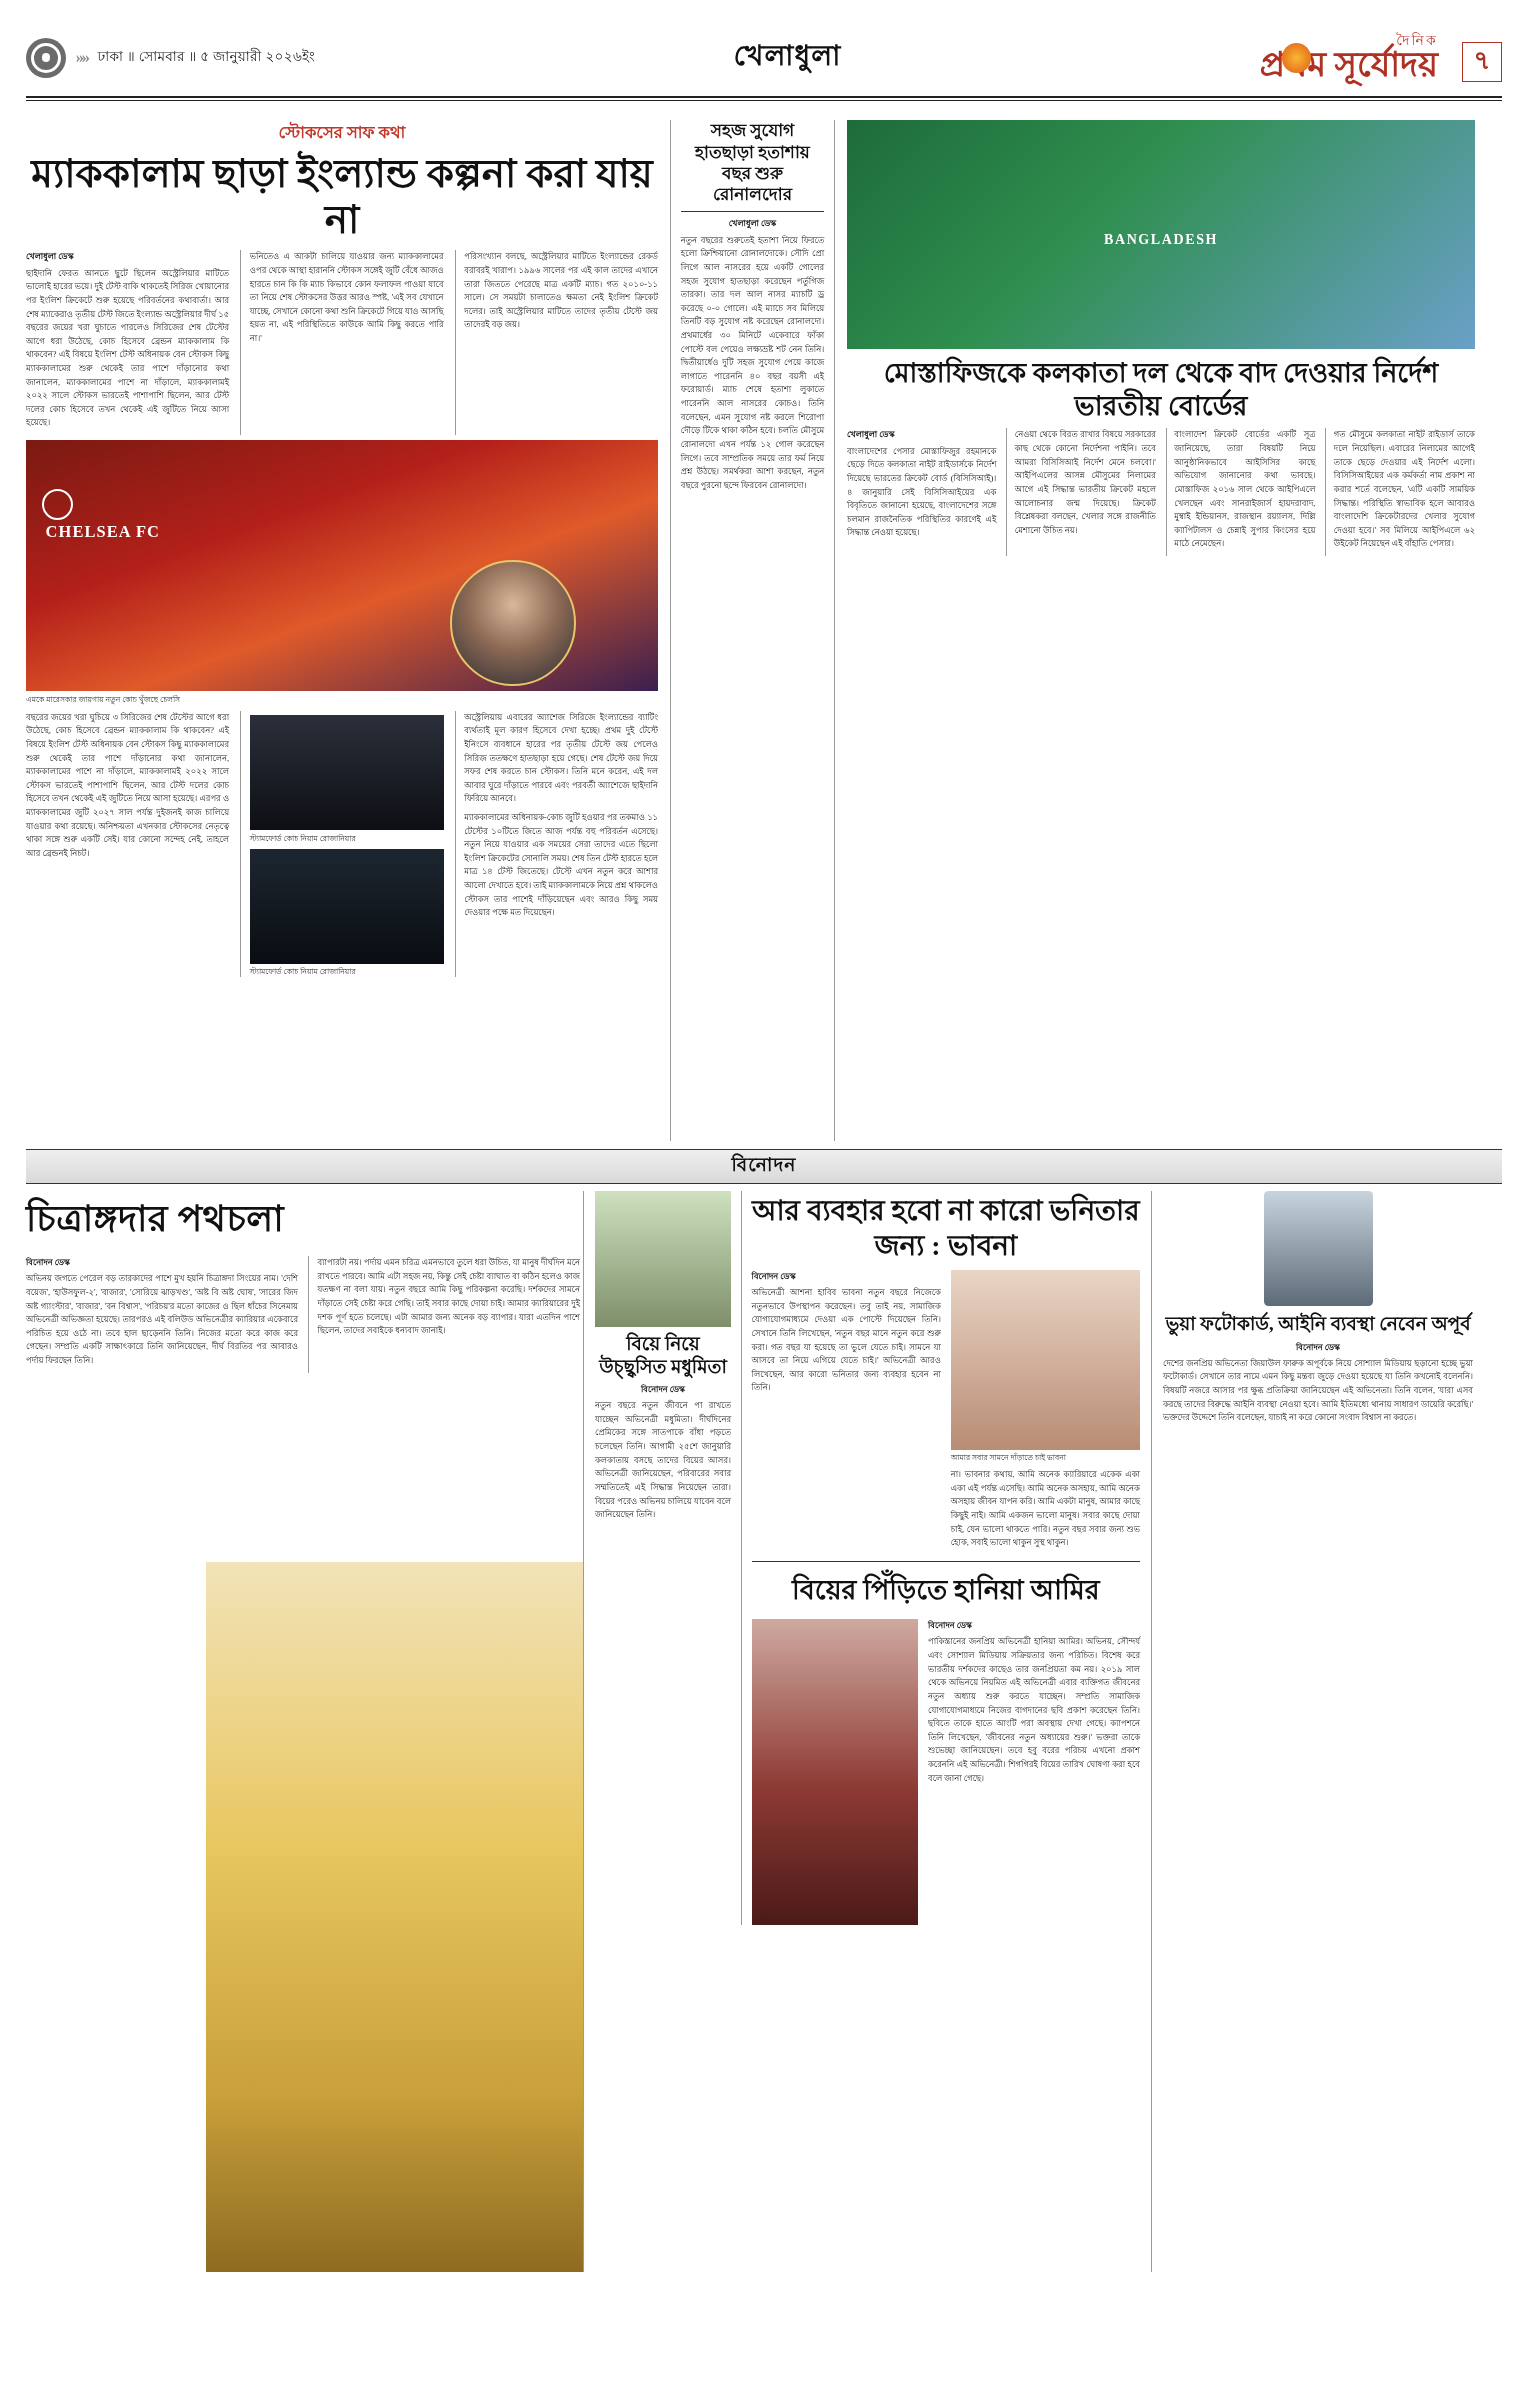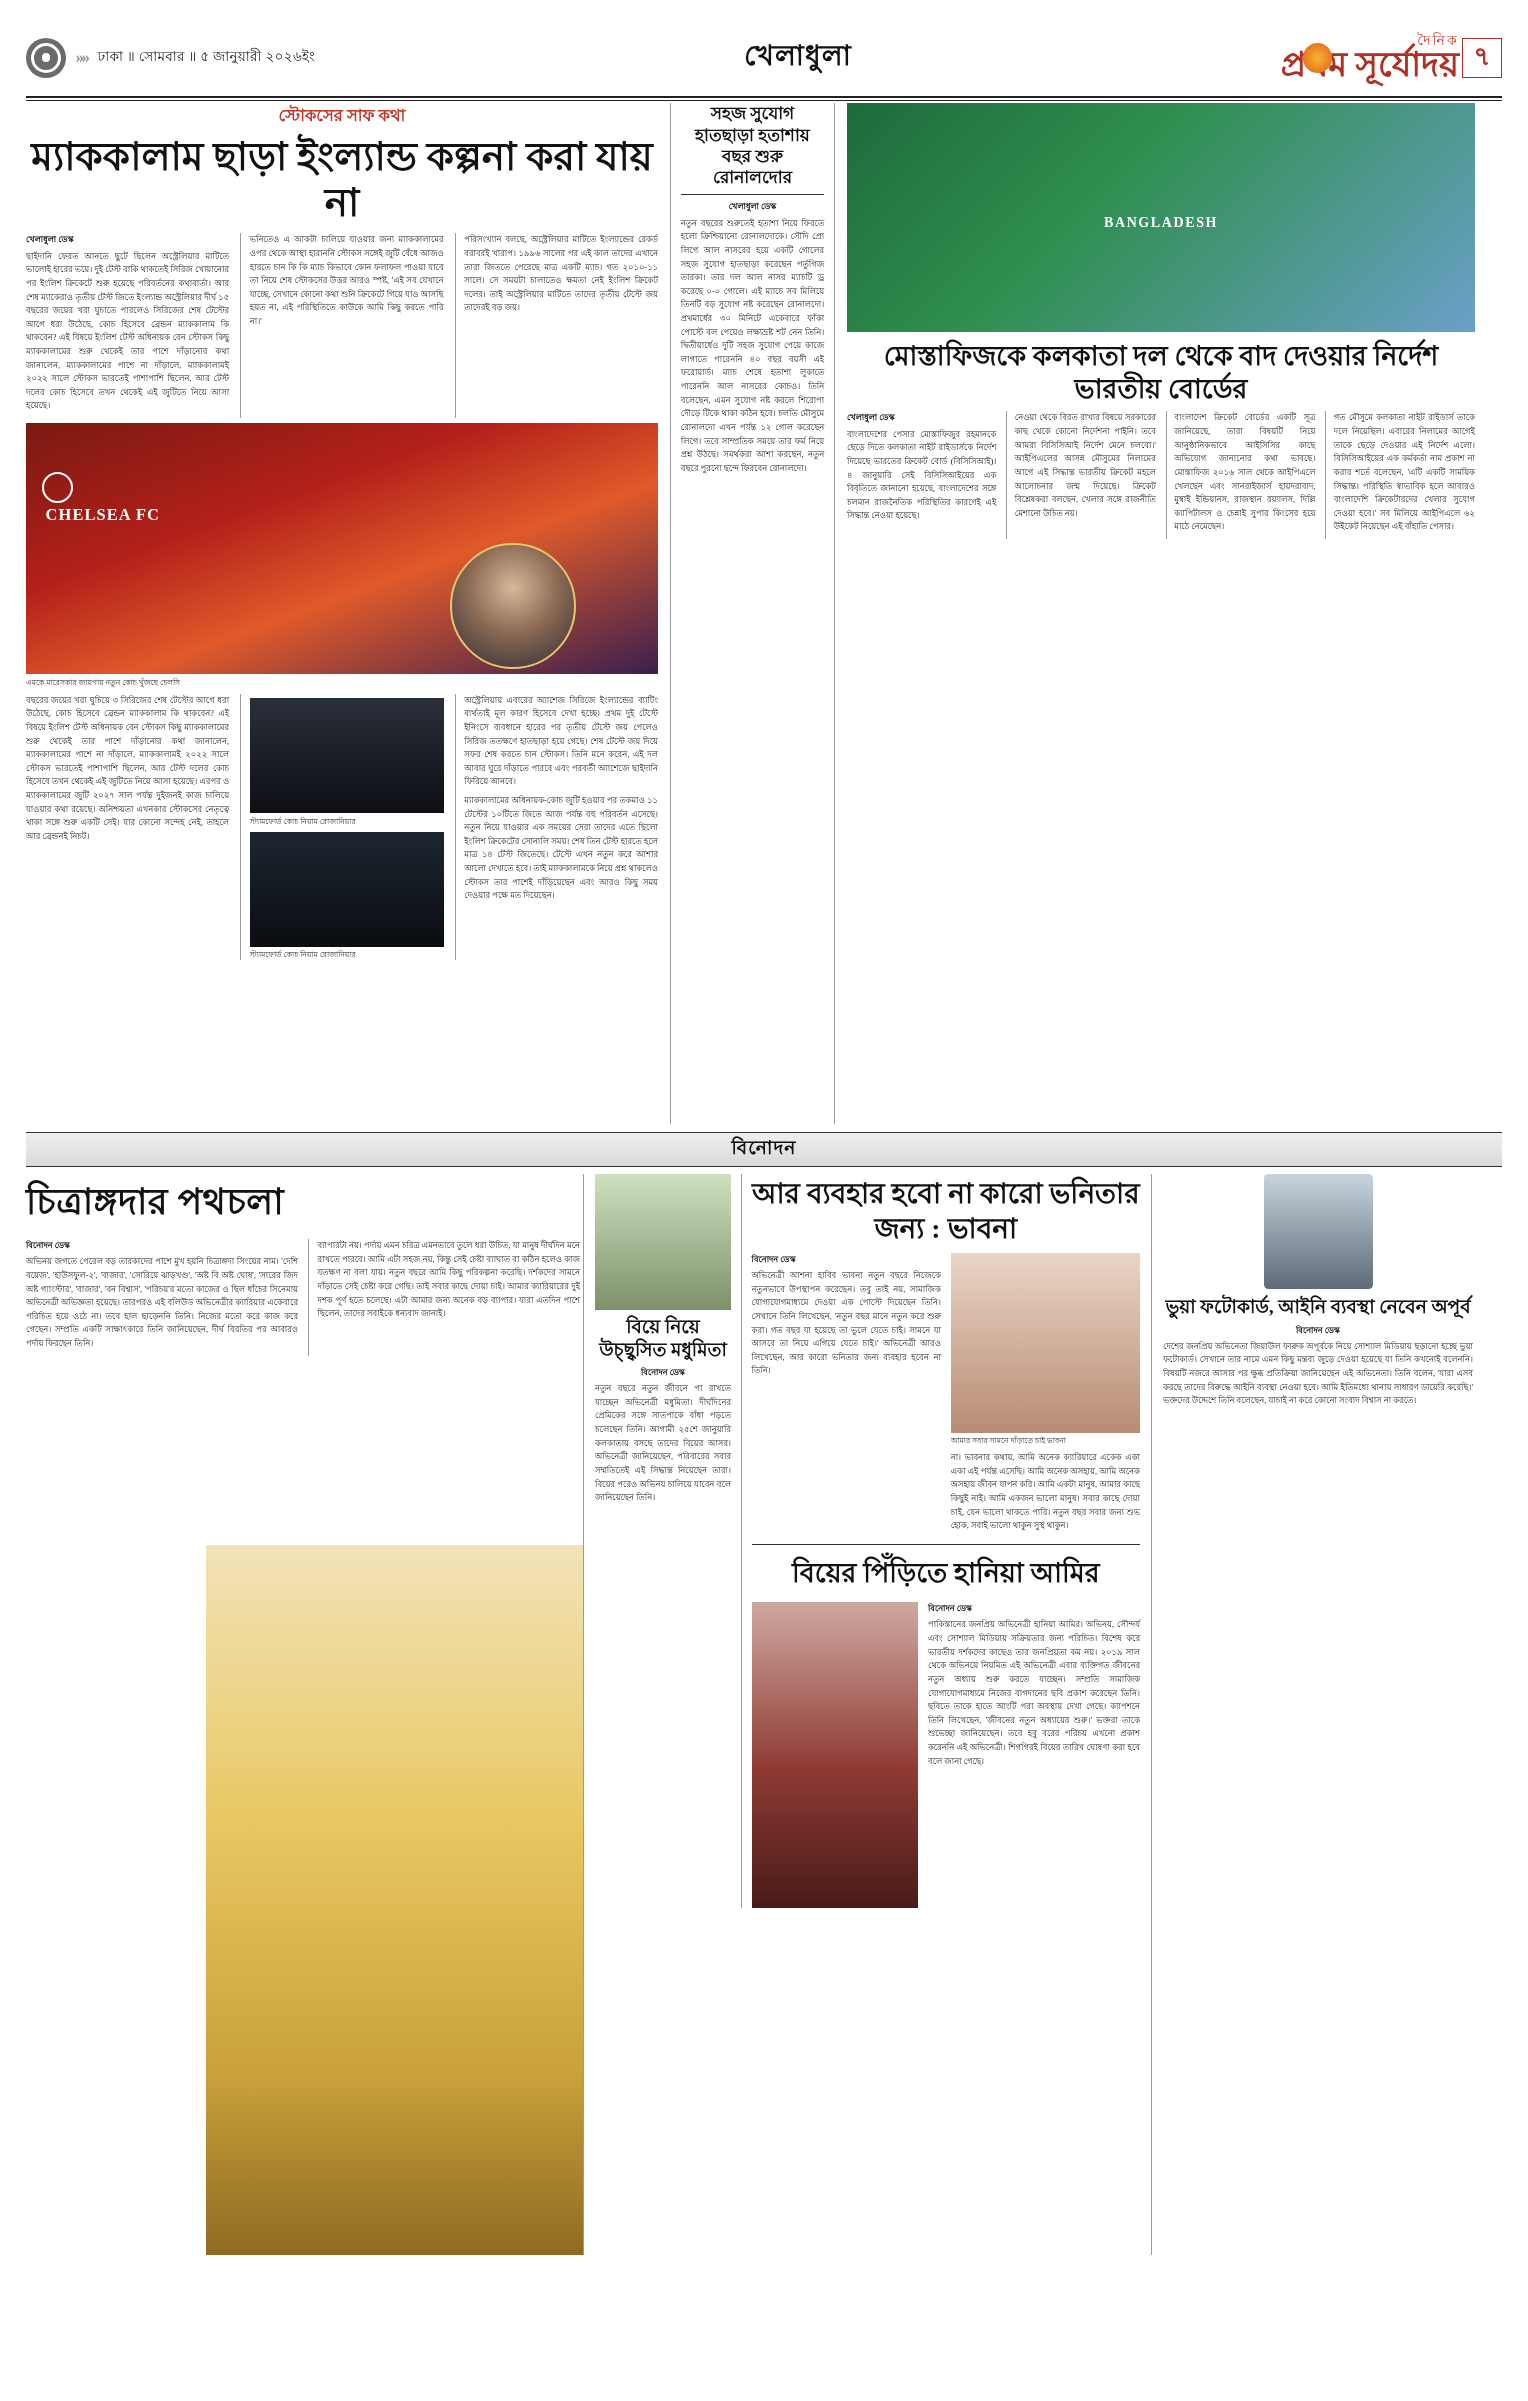--- a/index.html
+++ b/index.html
@@ -26,21 +26,21 @@
     content:""; position:absolute; width:24px; height:24px; border-radius:50%;
     border: 3.3px solid #fff;
   }
   .logo-badge::after {
     content:""; position:absolute; width:8.7px; height:8.7px; border-radius:50%;
     background: #fff;
   }
   .chev { color:#8a8a8a; font-size: 16.4px; letter-spacing:-2.2px; font-weight:bold; }
   .mh-date { font-size: 13.6px; color:#222; letter-spacing:0.3px; }
   .mh-center { font-size: 28px; font-weight: bold; letter-spacing: 1.1px; }
-  .mh-right { display:flex; align-items:center; gap: 3px; }
+  .mh-right { display:flex; align-items:flex-end; gap: 24px; }
   .nameplate { text-align:right; line-height:1; }
   .np-top { font-size: 14px; color:#c0392b; letter-spacing: 2.2px; }
   .np-main { font-size: 34px; font-weight:bold; color:#b03024; font-family:"Liberation Serif", serif; }
   .sun {
     position:absolute; width: 29.5px; height:29.5px; border-radius:50%;
     background: radial-gradient(circle at 50% 50%, #f7b733 0%, #e8761f 70%);
   }
   .page-num {
     width: 40px; height: 40px; border: 1.6px solid #b03024; color:#b03024;
     font-size: 26px; font-weight:bold; display:flex; align-items:center; justify-content:center;
@@ -53,21 +53,21 @@
   .body-text {
     font-size: 8.4px; line-height: 1.62; text-align: justify; color:#1b1b1b;
     hyphens:auto; word-break: break-word;
   }
   .body-text p { margin: 0 0 4.9px 0; }
   .deck { font-size: 8.2px; font-weight:bold; margin-bottom:3.3px; }
   .caption { font-size: 7.6px; color:#333; line-height:1.4; margin-top:3.3px; }
   .photo { background:#ccc; position:relative; overflow:hidden; }
 
   
-  .sports { display:flex; margin-top: 2px; height: 1021px; }
+  .sports { display:flex; margin-top: 19px; height: 1021px; }
   .s-left { width: 644px; padding-right: 12px; }
   .s-mid  { width: 164px; padding: 0 9.8px; }
   .s-right{ width: 641px; padding-left: 12px; }
 
   .kicker {
     text-align:center; font-size: 16.4px; font-weight:bold; color:#c0392b; margin-bottom: 3.3px;
   }
   .headline-main {
     font-size: 39px; font-weight: bold; line-height: 1.18; text-align:center; margin: 2.2px 0 7.6px 0;
   }

